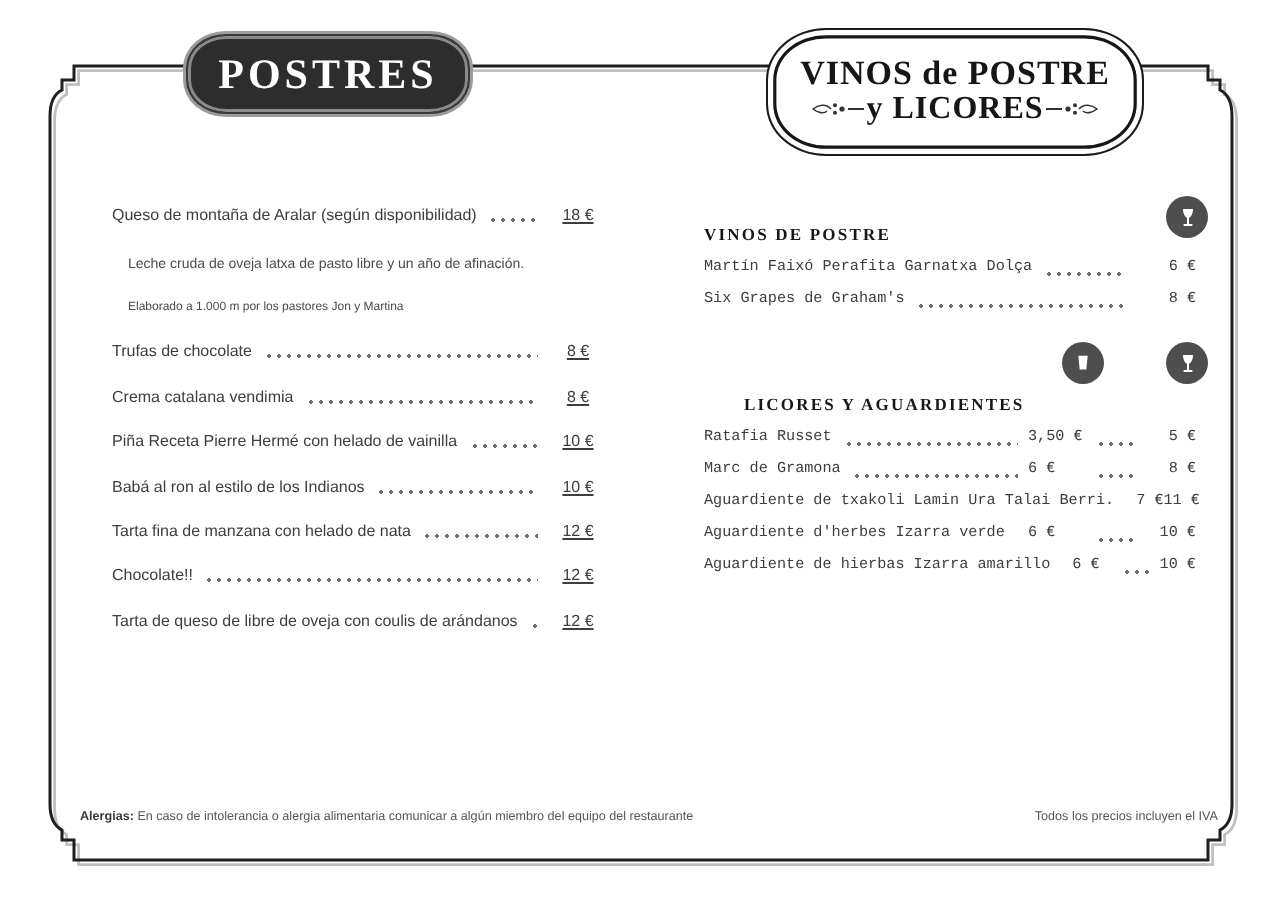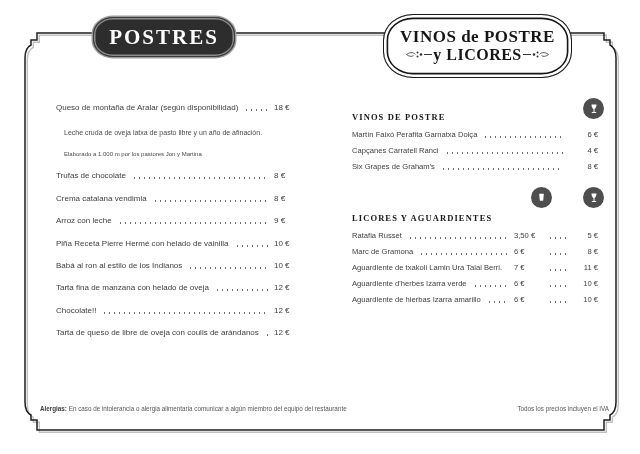--- a/index.html
+++ b/index.html
@@ -35,32 +35,32 @@
   .col-left  { left:40px; top:103px; width:248px;margin-left:16px; }
   .col-right { left:352px; top:100px; width:246px; }
 
   .row { display:flex; align-items:baseline; font-size:8px; line-height:9px; color:#3e3e3e; }
   .col-left .entry { margin-bottom:13.4px; }
   .nm { white-space:nowrap; }
   .lead { flex:1; align-self:flex-end; height:3px; margin:0 5px 1px 6px;
     background:radial-gradient(circle, #6e6e6e 0.8px, transparent 1px) left bottom / 5px 2px repeat-x; }
   .midlead { width:20px; align-self:flex-end; height:3px; margin:0 0 1px 0;
     background:radial-gradient(circle, #6e6e6e 0.8px, transparent 1px) left bottom / 5px 2px repeat-x; }
-  .pr  { width:30px; text-align:left; white-space:nowrap; }
+  .pr  { width:30px; text-align:center; white-space:nowrap;text-decoration:underline; }
   .pr1 { width:34px; text-align:left; white-space:nowrap; }
   .pr2 { width:30px; text-align:right; white-space:nowrap; }
   .note { color:#4a4a4a; }
   .note-0 { font-size:7px; line-height:8px; margin:17px 0 0 8px; }
   .note-1 { font-size:6px; line-height:7px; margin:14px 0 0 8px; }
 
   .sec-title { margin:0; font-family:"Liberation Serif", serif; font-weight:bold;
     font-size:8.5px; letter-spacing:1.1px; color:#171717; line-height:9px; }
   #vinos-title   { margin-top:13px; }
-  #licores-title { margin-top:6px; }
-  .col-right .list .row { margin-bottom:7px; font-size:7.6px; }
+  #licores-title { margin-top:6px;margin-left:20px; }
+  .col-right .list .row { margin-bottom:7px; font-size:7.6px;font-family:Liberation Mono, monospace; }
   .col-right .list { display:block; margin-top:8px; }
 
   .icon-circle { width:21px; height:21px; border-radius:50%; background:#4e4e4e;
     display:flex; align-items:center; justify-content:center; }
   .goblet-top { position:absolute; right:-6px; top:-2px; }
   .icons-row { display:flex; justify-content:flex-end; gap:31px; margin:16px -6px 0 0; height:21px; }
 
   
   .footer-left  { position:absolute; left:40px;  top:405px; z-index:2; font-size:6.3px; color:#565656; }
   .footer-left .fl-b { font-weight:bold; color:#3a3a3a; }
@@ -126,28 +126,20 @@
 
       <div class="entry">
         <div class="row">
           <span class="nm">Crema catalana vendimia</span>
           <span class="lead"></span>
           <span class="pr">8 €</span>
         </div>
         <div></div>
       </div>
 
-      <div class="entry">
-        <div class="row">
-          <span class="nm">Arroz con leche</span>
-          <span class="lead"></span>
-          <span class="pr">9 €</span>
-        </div>
-        <div></div>
-      </div>
 
       <div class="entry">
         <div class="row">
           <span class="nm">Piña Receta Pierre Hermé con helado de vainilla</span>
           <span class="lead"></span>
           <span class="pr">10 €</span>
         </div>
         <div></div>
       </div>
 
@@ -155,21 +147,21 @@
         <div class="row">
           <span class="nm">Babá al ron al estilo de los Indianos</span>
           <span class="lead"></span>
           <span class="pr">10 €</span>
         </div>
         <div></div>
       </div>
 
       <div class="entry">
         <div class="row">
-          <span class="nm">Tarta fina de manzana con helado de oveja</span>
+          <span class="nm">Tarta fina de manzana con helado de nata</span>
           <span class="lead"></span>
           <span class="pr">12 €</span>
         </div>
         <div></div>
       </div>
 
       <div class="entry">
         <div class="row">
           <span class="nm">Chocolate!!</span>
           <span class="lead"></span>
@@ -199,25 +191,20 @@
     <h3 class="sec-title" id="vinos-title">VINOS DE POSTRE</h3>
 
     <div class="list">
 
         <div class="row">
           <span class="nm">Martín Faixó Perafita Garnatxa Dolça</span>
           <span class="lead"></span>
           <span class="pr2">6 €</span>
         </div>
 
-        <div class="row">
-          <span class="nm">Capçanes Carratell Ranci</span>
-          <span class="lead"></span>
-          <span class="pr2">4 €</span>
-        </div>
 
 
         <div class="row">
           <span class="nm">Six Grapes de Graham's</span>
           <span class="lead"></span>
           <span class="pr2">8 €</span>
         </div>
 
       </div>
 

